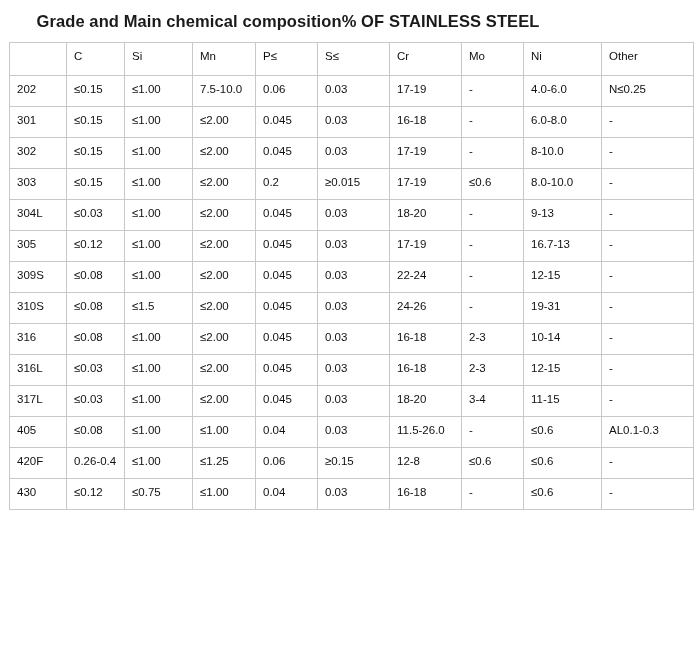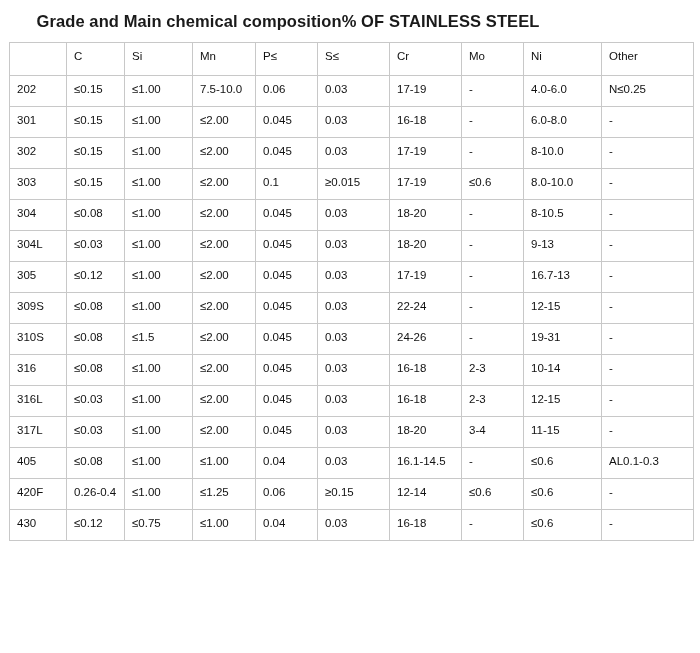--- a/index.html
+++ b/index.html
@@ -137,37 +137,25 @@
             <td>17-19</td>
             <td>-</td>
             <td>8-10.0</td>
             <td>-</td>
           </tr>
         <tr>
             <td>303</td>
             <td>≤0.15</td>
             <td>≤1.00</td>
             <td>≤2.00</td>
-            <td>0.1</td>
+            <td>0.2</td>
             <td>≥0.015</td>
             <td>17-19</td>
             <td>≤0.6</td>
             <td>8.0-10.0</td>
-            <td>-</td>
-          </tr>
-        <tr>
-            <td>304</td>
-            <td>≤0.08</td>
-            <td>≤1.00</td>
-            <td>≤2.00</td>
-            <td>0.045</td>
-            <td>0.03</td>
-            <td>18-20</td>
-            <td>-</td>
-            <td>8-10.5</td>
             <td>-</td>
           </tr>
         <tr>
             <td>304L</td>
             <td>≤0.03</td>
             <td>≤1.00</td>
             <td>≤2.00</td>
             <td>0.045</td>
             <td>0.03</td>
             <td>18-20</td>
@@ -247,33 +235,33 @@
             <td>11-15</td>
             <td>-</td>
           </tr>
         <tr>
             <td>405</td>
             <td>≤0.08</td>
             <td>≤1.00</td>
             <td>≤1.00</td>
             <td>0.04</td>
             <td>0.03</td>
-            <td>16.1-14.5</td>
+            <td>11.5-26.0</td>
             <td>-</td>
             <td>≤0.6</td>
             <td>AL0.1-0.3</td>
           </tr>
         <tr>
             <td>420F</td>
             <td>0.26-0.4</td>
             <td>≤1.00</td>
             <td>≤1.25</td>
             <td>0.06</td>
             <td>≥0.15</td>
-            <td>12-14</td>
+            <td>12-8</td>
             <td>≤0.6</td>
             <td>≤0.6</td>
             <td>-</td>
           </tr>
         <tr>
             <td>430</td>
             <td>≤0.12</td>
             <td>≤0.75</td>
             <td>≤1.00</td>
             <td>0.04</td>

